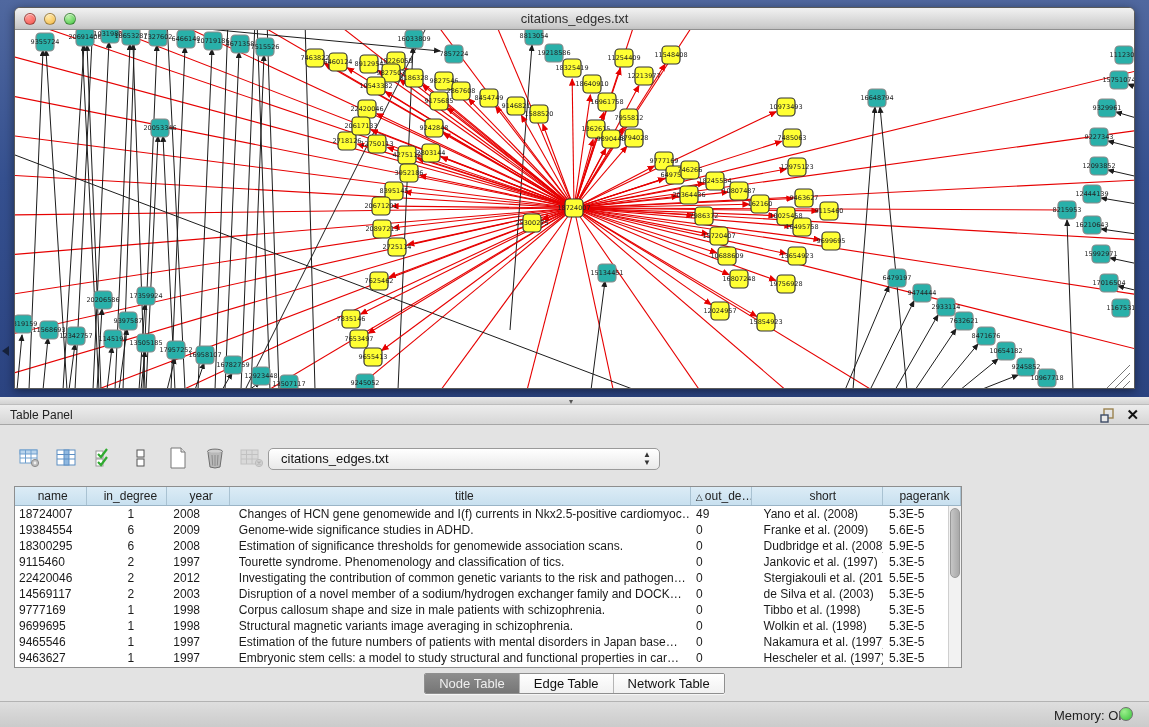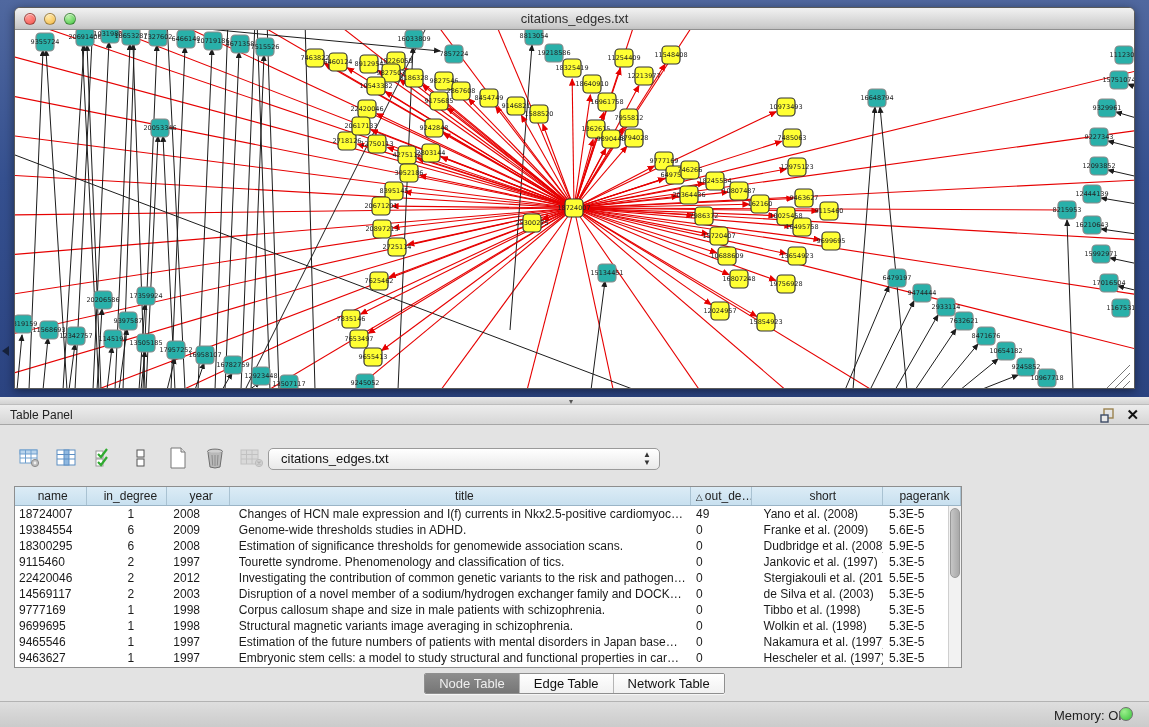--- a/index.html
+++ b/index.html
@@ -825,30 +825,30 @@
           <div class="th c4"><span class="sort-arrow">△</span>out_de…</div>
           <div class="th c5">short</div>
           <div class="th c6">pagerank</div>
           <div class="th c7" style="background: rgb(255, 255, 255);"></div>
         </div>
       <div class="tbody">
           <div class="tr">
             <div class="td c0">18724007</div>
             <div class="td c1">1</div>
             <div class="td c2">2008</div>
-            <div class="td c3">Changes of HCN male expression and I(f) currents in Nkx2.5-positive cardiomyoc…</div>
+            <div class="td c3">Changes of HCN gene genomewide and I(f) currents in Nkx2.5-positive cardiomyoc…</div>
             <div class="td c4">49</div>
             <div class="td c5">Yano et al. (2008)</div>
             <div class="td c6">5.3E-5</div>
           </div>
           <div class="tr">
             <div class="td c0">19384554</div>
             <div class="td c1">6</div>
             <div class="td c2">2009</div>
-            <div class="td c3">Genome-wide thresholds studies in ADHD.</div>
+            <div class="td c3">Genome-wide significance studies in ADHD.</div>
             <div class="td c4">0</div>
             <div class="td c5">Franke et al. (2009)</div>
             <div class="td c6">5.6E-5</div>
           </div>
           <div class="tr">
             <div class="td c0">18300295</div>
             <div class="td c1">6</div>
             <div class="td c2">2008</div>
             <div class="td c3">Estimation of significance thresholds for genomewide association scans.</div>
             <div class="td c4">0</div>

